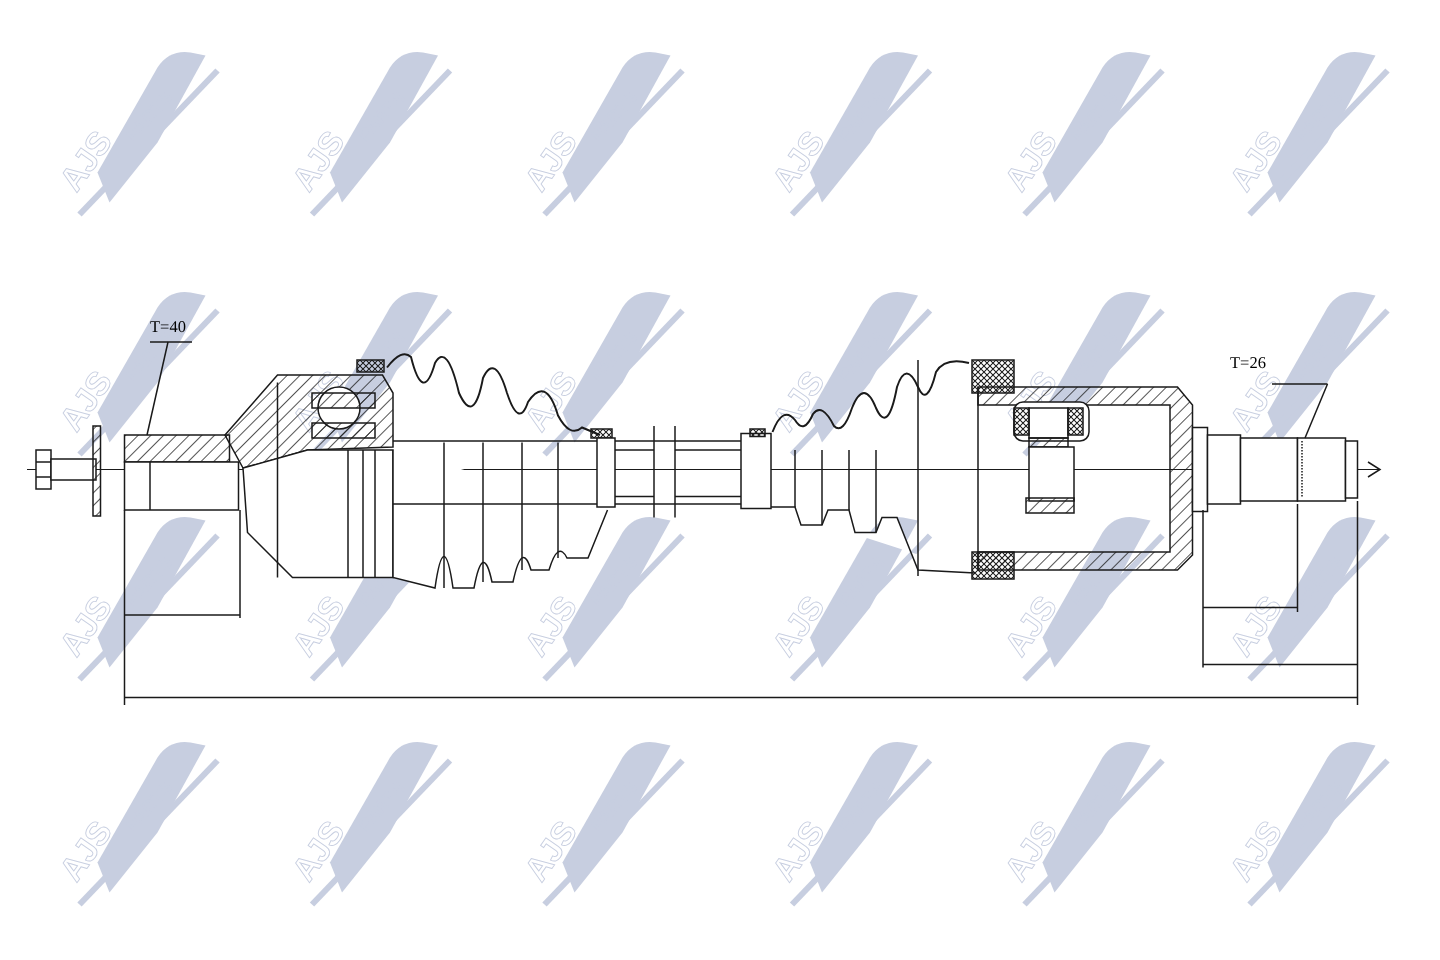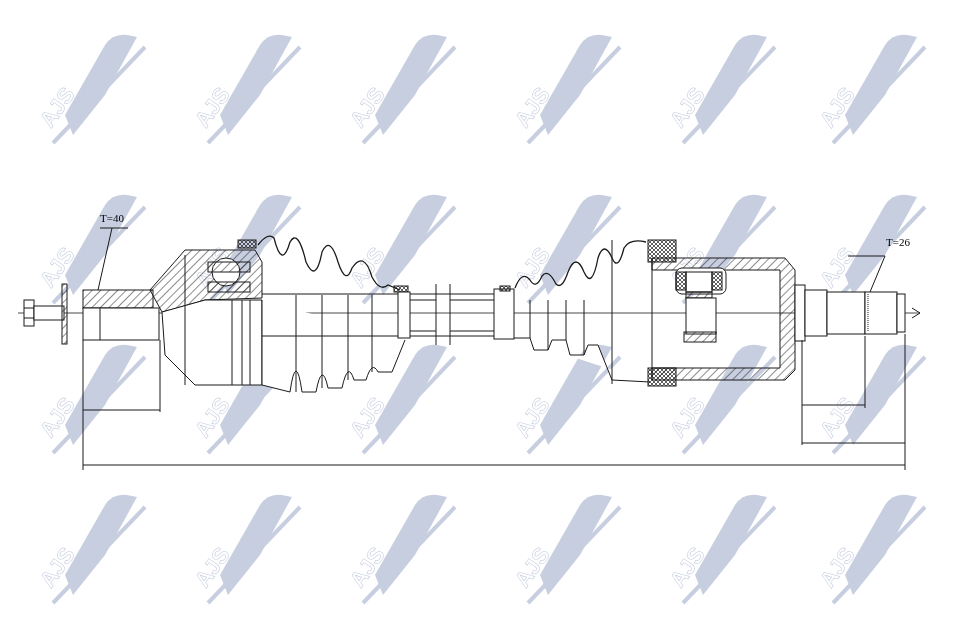--- a/index.html
+++ b/index.html
@@ -161,14 +161,14 @@
         <line x1="865" y1="336" x2="865" y2="408"></line>
         <line x1="905" y1="334" x2="905" y2="470"></line>
         <line x1="802" y1="405" x2="865" y2="405"></line>
         <line x1="802" y1="443" x2="905" y2="443"></line>
         <line x1="83" y1="465" x2="905" y2="465"></line>
       </g>
     </g>
   </svg>
 
   <div class="label" style="left:100px;top:212px;">T=40</div>
-  <div class="label" style="left:886px;top:236px;text-align:center;">T=26</div>
+  <div class="label" style="left:820px;top:236px;text-align:center;">T=26</div>
 </div>
 
 </body></html>

